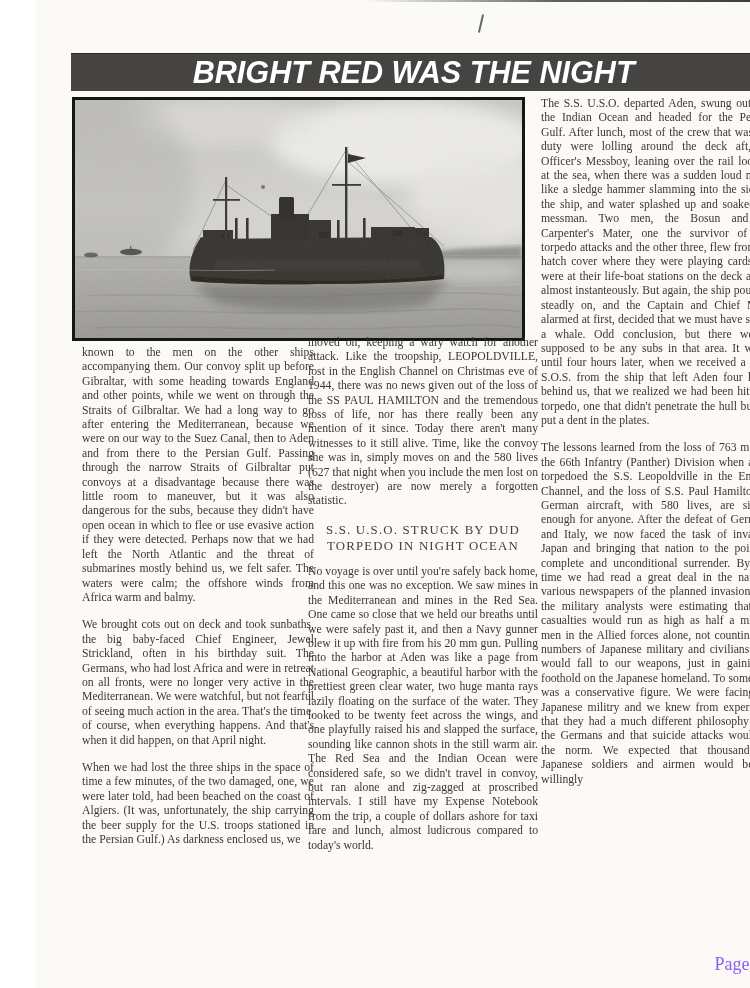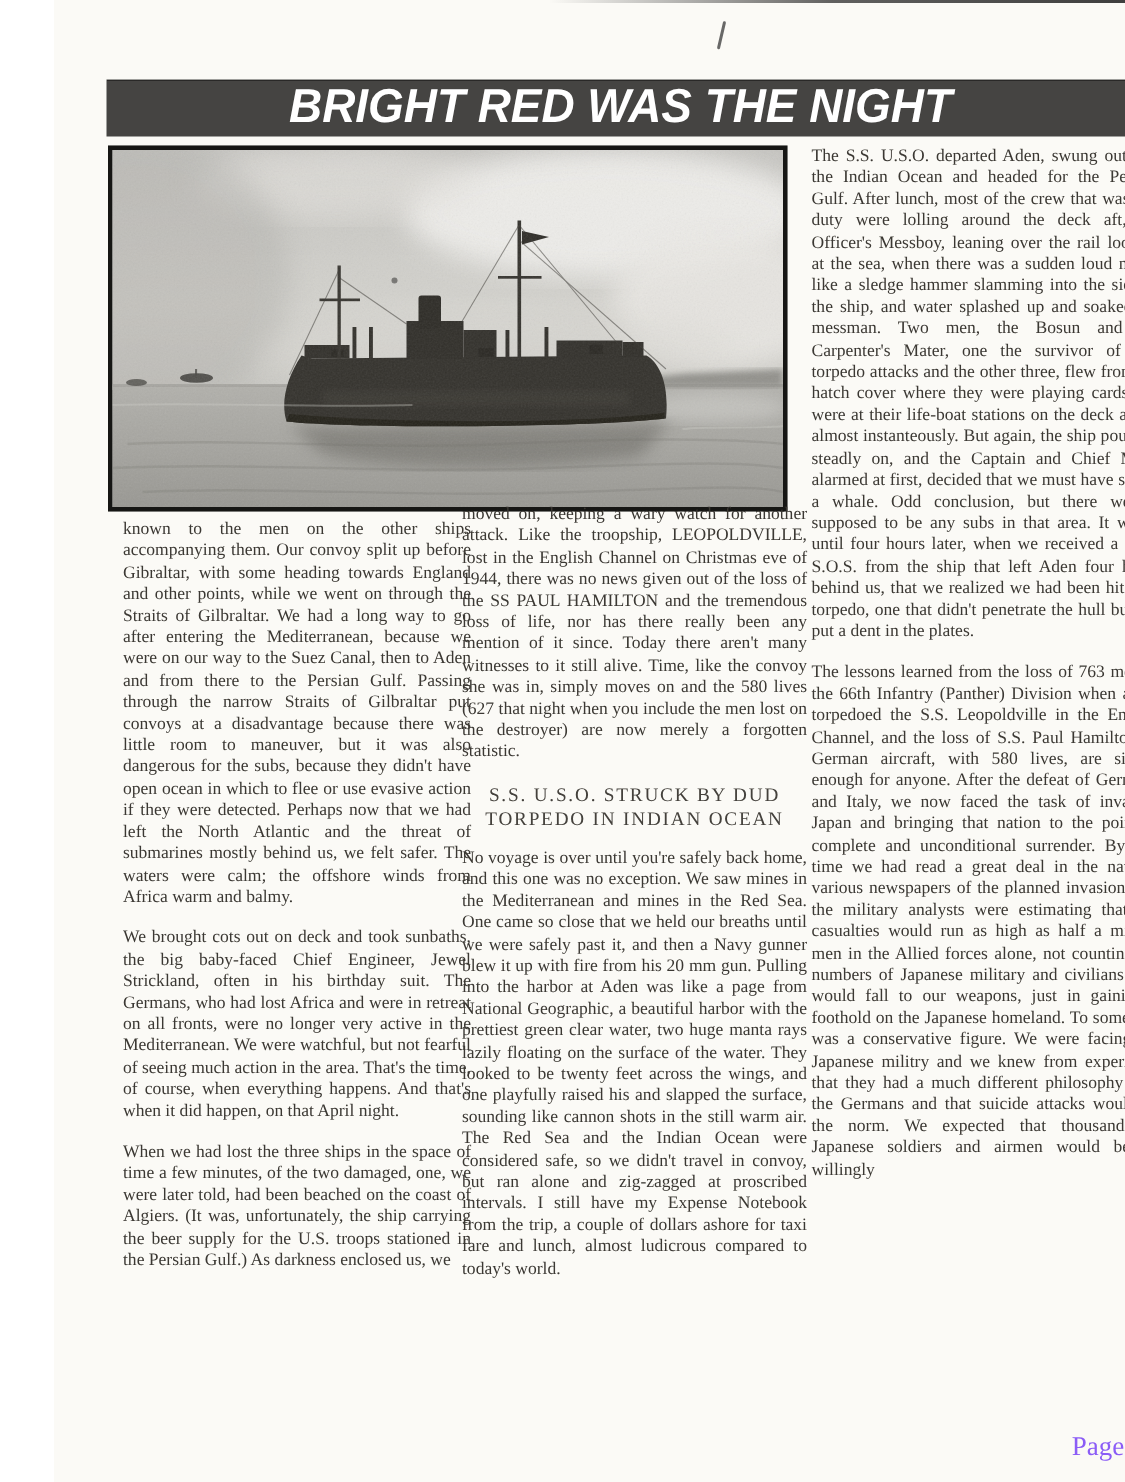--- a/index.html
+++ b/index.html
@@ -153,21 +153,21 @@
 
   <div class="col col-left">
     <p>known to the men on the other ships accompanying them. Our convoy split up before Gibraltar, with some heading towards England and other points, while we went on through the Straits of Gilbraltar. We had a long way to go after entering the Mediterranean, because we were on our way to the Suez Canal, then to Aden and from there to the Persian Gulf. Passing through the narrow Straits of Gilbraltar put convoys at a disadvantage because there was little room to maneuver, but it was also dangerous for the subs, because they didn't have open ocean in which to flee or use evasive action if they were detected. Perhaps now that we had left the North Atlantic and the threat of submarines mostly behind us, we felt safer. The waters were calm; the offshore winds from Africa warm and balmy.</p>
     <p>We brought cots out on deck and took sunbaths, the big baby-faced Chief Engineer, Jewel Strickland, often in his birthday suit. The Germans, who had lost Africa and were in retreat on all fronts, were no longer very active in the Mediterranean. We were watchful, but not fearful of seeing much action in the area. That's the time, of course, when everything happens. And that's when it did happen, on that April night.</p>
     <p>When we had lost the three ships in the space of time a few minutes, of the two damaged, one, we were later told, had been beached on the coast of Algiers. (It was, unfortunately, the ship carrying the beer supply for the U.S. troops stationed in the Persian Gulf.) As darkness enclosed us, we</p>
   </div>
 
   <div class="col col-middle">
     <p>moved on, keeping a wary watch for another attack. Like the troopship, LEOPOLDVILLE, lost in the English Channel on Christmas eve of 1944, there was no news given out of the loss of the SS PAUL HAMILTON and the tremendous loss of life, nor has there really been any mention of it since. Today there aren't many witnesses to it still alive. Time, like the convoy she was in, simply moves on and the 580 lives (627 that night when you include the men lost on the destroyer) are now merely a forgotten statistic.</p>
     <div class="col-heading">S.S. U.S.O. STRUCK BY DUD
-TORPEDO IN INDIAN OCEAN</div>
+TORPEDO IN NIGHT OCEAN</div>
     <p>No voyage is over until you're safely back home, and this one was no exception. We saw mines in the Mediterranean and mines in the Red Sea. One came so close that we held our breaths until we were safely past it, and then a Navy gunner blew it up with fire from his 20 mm gun. Pulling into the harbor at Aden was like a page from National Geographic, a beautiful harbor with the prettiest green clear water, two huge manta rays lazily floating on the surface of the water. They looked to be twenty feet across the wings, and one playfully raised his and slapped the surface, sounding like cannon shots in the still warm air. The Red Sea and the Indian Ocean were considered safe, so we didn't travel in convoy, but ran alone and zig-zagged at proscribed intervals. I still have my Expense Notebook from the trip, a couple of dollars ashore for taxi fare and lunch, almost ludicrous compared to today's world.</p>
   </div>
 
   <div class="col col-right">
     <p>The S.S. U.S.O. departed Aden, swung out into the Indian Ocean and headed for the Persian Gulf. After lunch, most of the crew that was off-duty were lolling around the deck aft, the Officer's Messboy, leaning over the rail looking at the sea, when there was a sudden loud noice, like a sledge hammer slamming into the side of the ship, and water splashed up and soaked the messman. Two men, the Bosun and the Carpenter's Mater, one the survivor of five torpedo attacks and the other three, flew from the hatch cover where they were playing cards and were at their life-boat stations on the deck above almost instanteously. But again, the ship pounded steadly on, and the Captain and Chief Mate, alarmed at first, decided that we must have struck a whale. Odd conclusion, but there weren't supposed to be any subs in that area. It wasn't until four hours later, when we received a radio S.O.S. from the ship that left Aden four hours behind us, that we realized we had been hit by a torpedo, one that didn't penetrate the hull but did put a dent in the plates.</p>
     <p>The lessons learned from the loss of 763 men of the 66th Infantry (Panther) Division when a sub torpedoed the S.S. Leopoldville in the English Channel, and the loss of S.S. Paul Hamilton by German aircraft, with 580 lives, are simple enough for anyone. After the defeat of Germany and Italy, we now faced the task of invading Japan and bringing that nation to the point of complete and unconditional surrender. By that time we had read a great deal in the nation's various newspapers of the planned invasion, and the military analysts were estimating that our casualties would run as high as half a million men in the Allied forces alone, not counting the numbers of Japanese military and civilians who would fall to our weapons, just in gaining a foothold on the Japanese homeland. To some that was a conservative figure. We were facing the Japanese militry and we knew from experience that they had a much different philosophy than the Germans and that suicide attacks would be the norm. We expected that thousands of Japanese soldiers and airmen would be all willingly</p>
   </div>
 
   <div class="page-number">Page 29</div>
 

